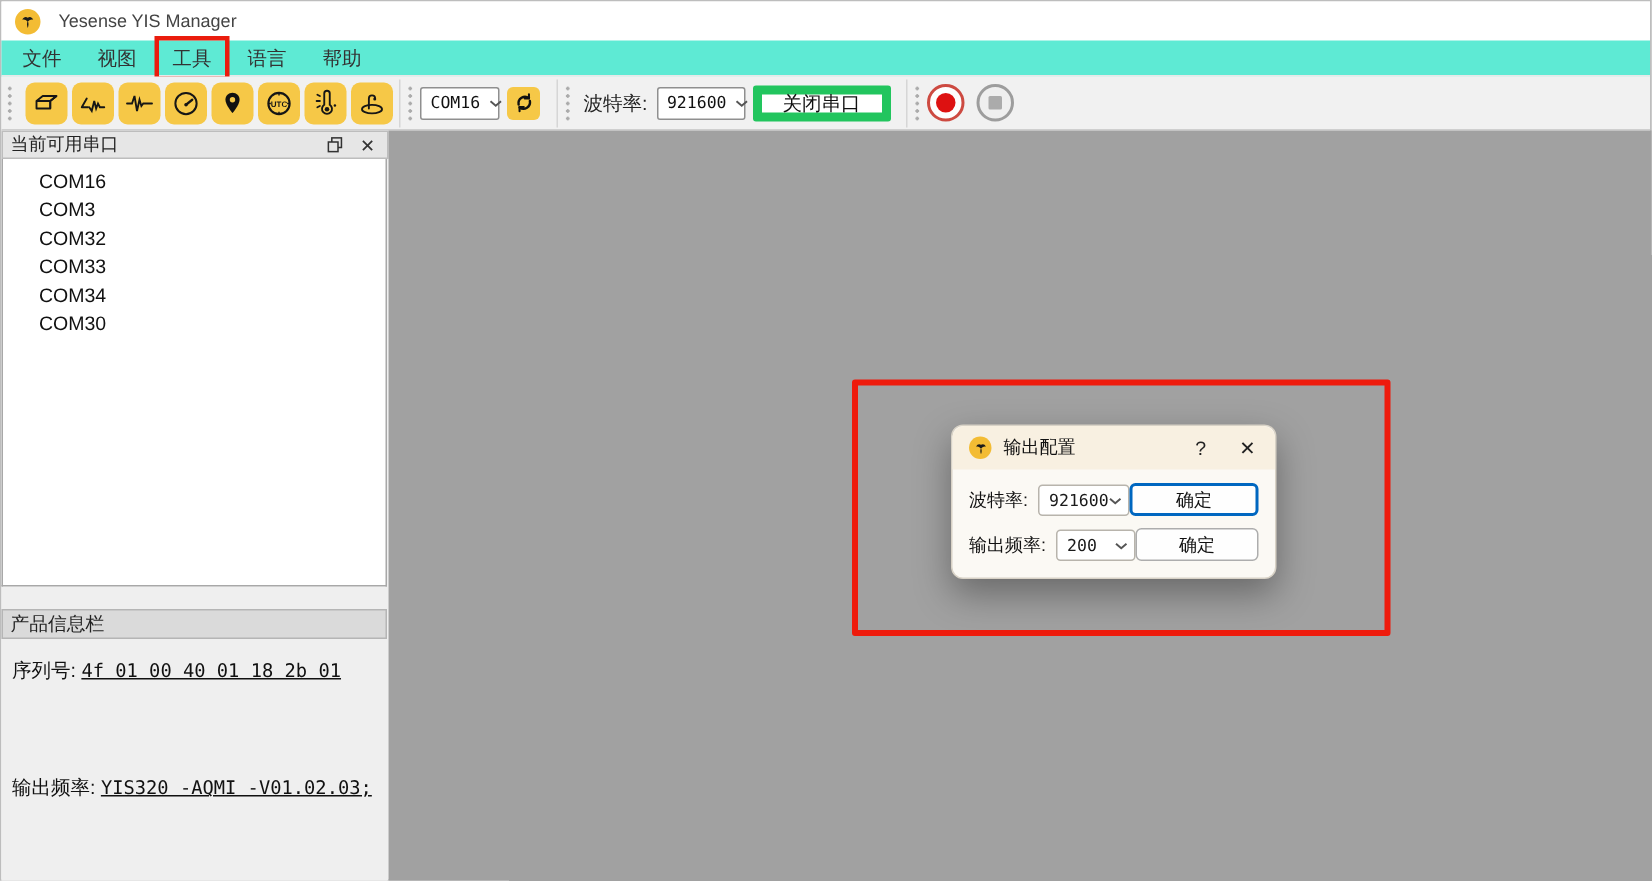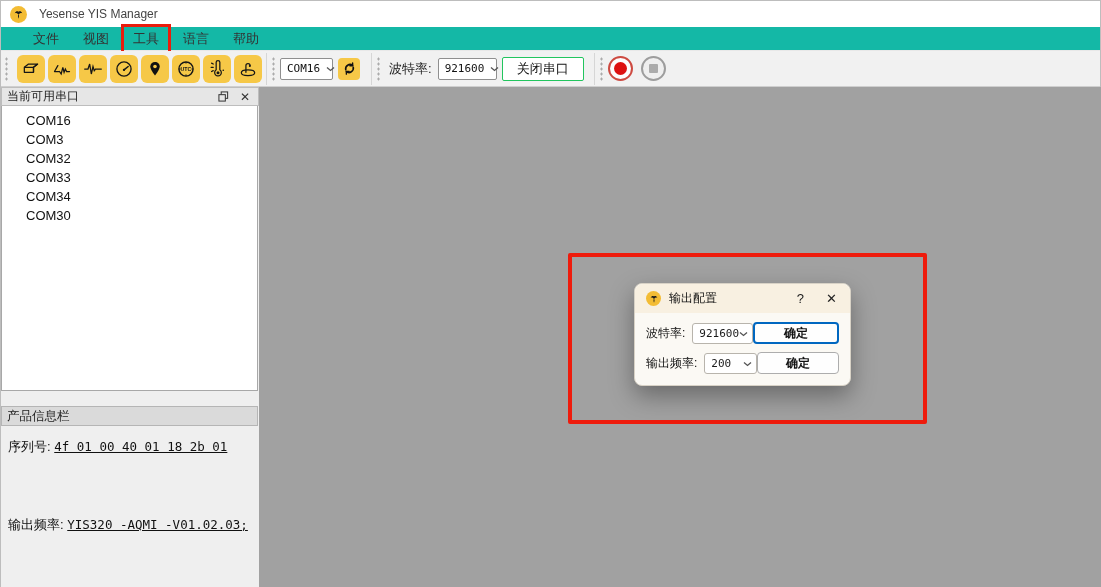--- a/index.html
+++ b/index.html
@@ -14,21 +14,21 @@
 
   
   .titlebar { position:absolute; left:0; top:0; width:100%; height:26px;
     background:#ffffff; display:flex; align-items:center; padding-left:9px; }
   .applogo { width:17px; height:17px; border-radius:50%; background:#f3bc34;
     display:flex; align-items:center; justify-content:center; flex:none; }
   .titlebar .apptitle { margin-left:12px; font-size:12px; color:#444; }
 
   
   .menubar { position:absolute; left:0; top:26px; width:100%; height:24px;
-    background:#14b8a6; display:flex; align-items:center; padding-left:24px;
+    background:#5eead4; display:flex; align-items:center; padding-left:6px;
     border-bottom:1px solid #e8e8e8; }
   .menu-item { font-size:13px; color:#333; padding:2px 8px; margin-right:8px; }
   .menu-item.annotated { outline:3px solid #ea1c0d; outline-offset:1px; }
 
   
   .toolbar { position:absolute; left:0; top:50px; width:100%; height:36px;
     background:#f1f1f1; border-bottom:1px solid #cfcfcf;
     display:flex; align-items:center; }
   .grip { width:5px; height:24px; margin:0 4px 0 3px;
     background-image:radial-gradient(circle, #ababab 1px, transparent 1.1px);
@@ -36,21 +36,21 @@
   .tool-sep { width:1px; height:32px; background:#d6d6d6; margin:0 1px; flex:none; }
   .tbtn { width:28px; height:28px; border-radius:6px; background:#f6c847;
     display:flex; align-items:center; justify-content:center; margin-right:3px; flex:none; }
   .tbtn svg { display:block; }
   .tbtn.small { width:22px; height:22px; border-radius:4px; }
   .combo { background:#ffffff; border:1px solid #8f8f8f; border-radius:2px;
     height:22px; display:flex; align-items:center; padding:0 4px 0 6px;
     font-family:"DejaVu Sans Mono", monospace; font-size:11px; color:#111; }
   .combo .chev { margin-left:auto; padding-left:6px; color:#555; }
   .tb-label { font-size:13px; color:#222; margin:0 6px 0 4px; }
-  .push-btn { height:24px; background:#ffffff; border:1px solid #22c55e;
+  .push-btn { height:24px; background:#ffffff; border:6px solid #22c55e;
     border-radius:2px; font-size:13px; padding:0 14px; color:#111;
     display:flex; align-items:center; }
   .rec-btn { width:25px; height:25px; border-radius:50%; border:2px solid #cd4a41;
     background:#fdfdfd; display:flex; align-items:center; justify-content:center;
     margin-right:8px; flex:none; }
   .rec-btn .dot { width:13px; height:13px; border-radius:50%; background:#dd1111; }
   .stop-btn { width:25px; height:25px; border-radius:50%; border:2px solid #9d9d9d;
     background:#efefef; display:flex; align-items:center; justify-content:center; flex:none; }
   .stop-btn .sq { width:9px; height:9px; background:#ababab; border-radius:1px; }
 
@@ -93,21 +93,21 @@
   .dlg-body { padding:9px 11px 0 11px; display:flex; flex-direction:column; gap:8px; }
   .dlg-row { display:flex; align-items:center; }
   .dlg-label { font-size:12px; color:#111; white-space:nowrap; }
   .dlg-combo { background:#fff; border:1px solid #b8b4ac; border-radius:3px;
     height:21px; display:flex; align-items:center; padding:0 4px 0 6px;
     font-family:"DejaVu Sans Mono", monospace; font-size:11px; margin-left:7px; }
   .dlg-combo.w1 { width:61px; }
   .dlg-combo.w2 { width:55px; }
   .dlg-ok { width:87px; height:22px; margin-left:auto; background:#fefefe;
     border-radius:4px; font-size:12px; color:#111;
-    display:flex; align-items:center; justify-content:center;font-weight:bold; }
+    display:flex; align-items:center; justify-content:center; }
   .dlg-ok.primary { border:2px solid #0067c0; }
   .dlg-ok.secondary { border:1px solid #adadad; }
 </style>
 </head>
 <body>
 
 <div class="window">
 
   <div class="titlebar">
     <div class="applogo">

